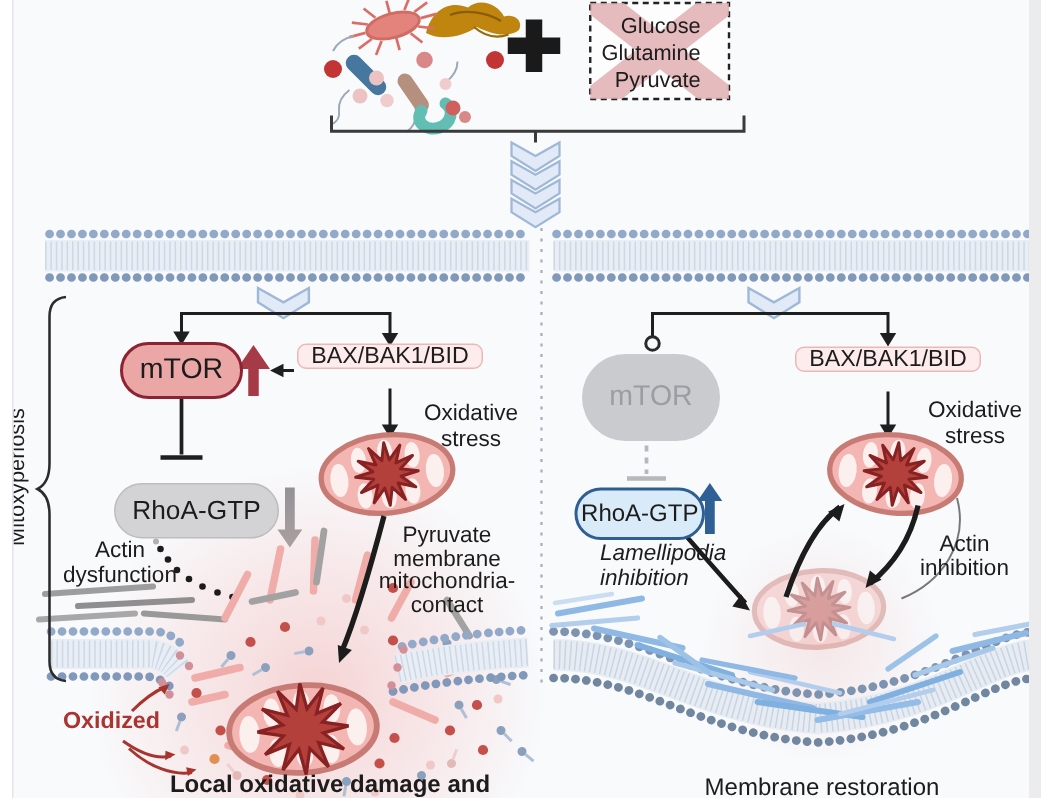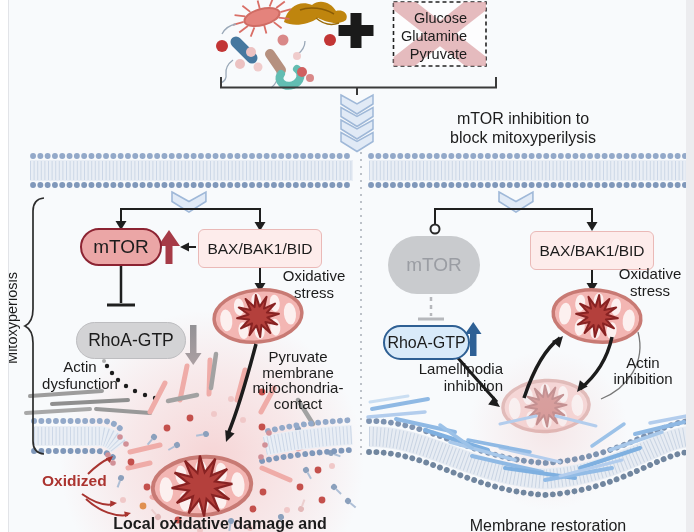--- a/index.html
+++ b/index.html
@@ -8,38 +8,38 @@
   .edge-left{position:absolute;left:0;top:0;width:8px;height:532px;background:#ffffff;border-right:1px solid #e2e4e8;}
   .edge-right{position:absolute;left:686px;top:0;width:8px;height:532px;background:#ececef;}
   svg.art{position:absolute;left:0;top:0;}
   .t{position:absolute;text-align:center;line-height:1.08;font-size:15px;color:#1c1c1c;white-space:nowrap;}
   .t div{white-space:nowrap;}
   .box{position:absolute;display:flex;align-items:center;justify-content:center;box-sizing:border-box;}
   .mtor-left{left:80px;top:228px;width:82px;height:38px;border-radius:19px;
      background:var(--mtor_fill,#eba6a6);border:2.5px solid var(--mtor_border,#8c2332);font-size:19px;}
   .mtor-right{left:388px;top:236px;width:92px;height:58px;border-radius:29px;
      background:var(--mtor_inactive_fill,#c9cbce);color:var(--mtor_inactive_text,#9a9da3);font-size:19px;}
-  .bax{width:124px;height:39px;border-radius:6px;background:var(--bax_fill,#fdeceb);
+  .bax{width:124px;height:17px;border-radius:6px;background:var(--bax_fill,#fdeceb);
      border:1.5px solid var(--bax_border,#eab9b7);font-size:15.5px;}
   .bax-left{left:198px;top:229px;}
   .bax-right{left:530px;top:231px;}
   .rhoa-left{left:76px;top:322px;width:110px;height:37px;border-radius:19px;
      background:var(--rhoa_gray_fill,#d3d3d5);border:1.5px solid var(--rhoa_gray_border,#bdbdc0);font-size:17.5px;}
   .rhoa-right{left:383px;top:325px;width:87px;height:35px;border-radius:18px;
      background:var(--rhoa_blue_fill,#d9eaf9);border:2px solid var(--rhoa_blue_border,#2e5f93);font-size:16px;}
   .nutrients{left:401px;top:9px;text-align:right;font-size:14.5px;line-height:18.2px;}
   .annotation{left:403px;top:109px;width:240px;font-size:16px;line-height:19px;}
   .oxstress-l{left:268px;top:268px;width:92px;line-height:16.5px;}
   .oxstress-r{left:606px;top:266px;width:88px;line-height:16.5px;}
   .contact{left:248px;top:349px;width:100px;line-height:15.6px;}
   .actin{left:28px;top:359px;width:104px;line-height:16.5px;}
   .oxidized{left:42px;top:473px;font-size:15.5px;font-weight:bold;color:var(--oxidized_red,#ab3430);text-align:center;}
   .caption-l{left:75px;top:515px;width:290px;font-size:16px;font-weight:bold;}
   .caption-r{left:428px;top:517px;width:240px;font-size:16px;}
-  .lamelli{left:383px;top:361px;width:120px;text-align:right;line-height:16.5px;}
+  .lamelli{left:400px;top:361px;width:120px;text-align:left;line-height:16.5px;font-style:italic;}
   .retrieval{left:592px;top:355px;width:102px;line-height:16px;}
   .brace-label{left:-117px;top:318px;width:260px;height:16px;font-size:14.5px;
      transform:translate(0,-50%) rotate(-90deg);transform-origin:130px 8px;}
 </style>
 </head>
 <body>
 
 <div class="canvas">
 
 <svg class="art" width="694" height="532" viewBox="0 0 694 532">
@@ -435,24 +435,20 @@
 
   <path d="M44,198 Q33,199 33,211 L33,309 Q33,322 25,326 Q33,330 33,343 L33,441 Q33,453 44,454" stroke="#2c2c2c" stroke-width="1.7" fill="none"></path>
 </svg>
 
 <div class="t nutrients">
   <div>Glucose</div>
   <div>Glutamine</div>
   <div>Pyruvate</div>
 </div>
 
-<div class="t annotation">
-  <div>mTOR inhibition to</div>
-  <div>block mitoxyperilysis</div>
-</div>
 
 <div class="box mtor-left">
   <span>mTOR</span>
 </div>
 <div class="box bax bax-left">
   <span>BAX/BAK1/BID</span>
 </div>
 <div class="t oxstress-l">
   <div>Oxidative</div>
   <div>stress</div>

